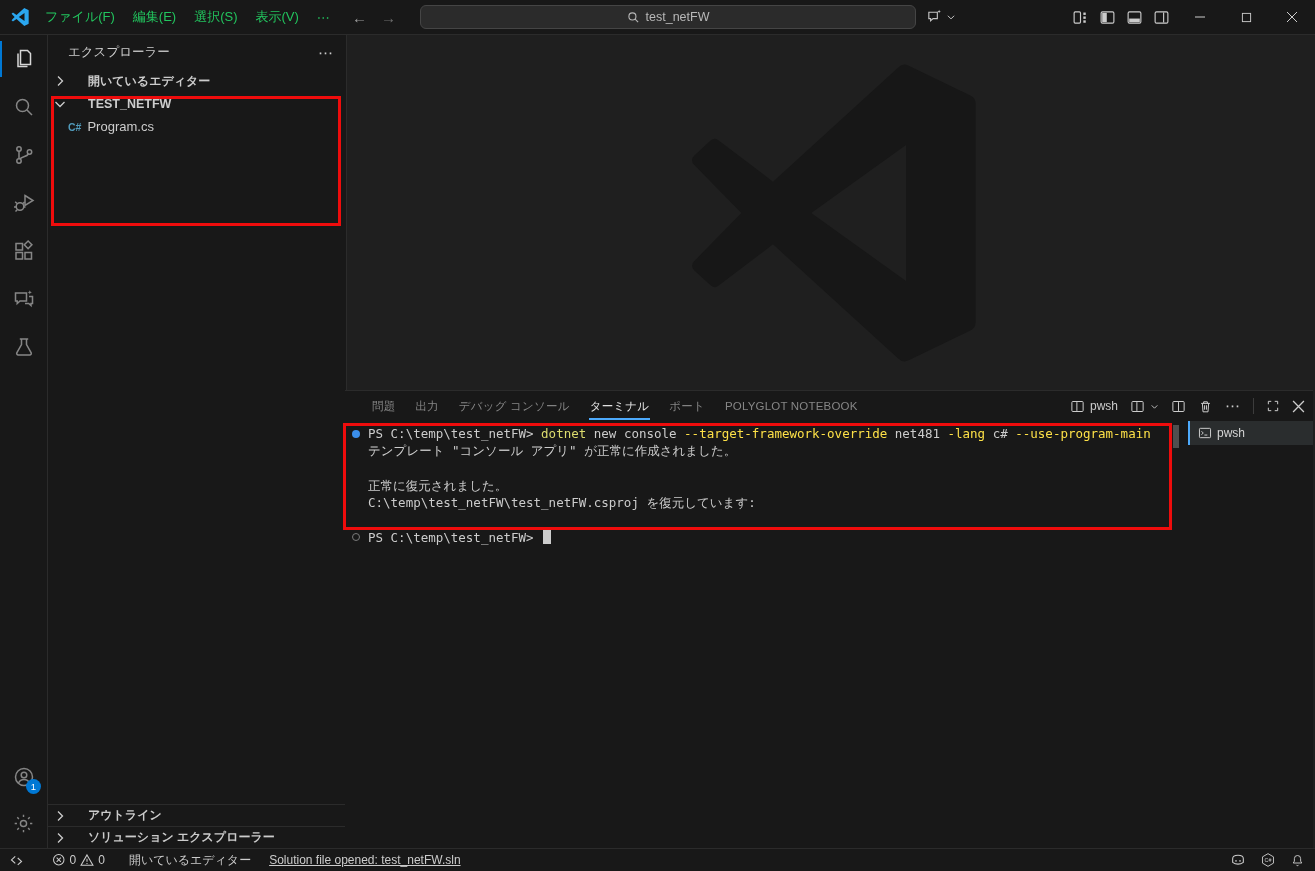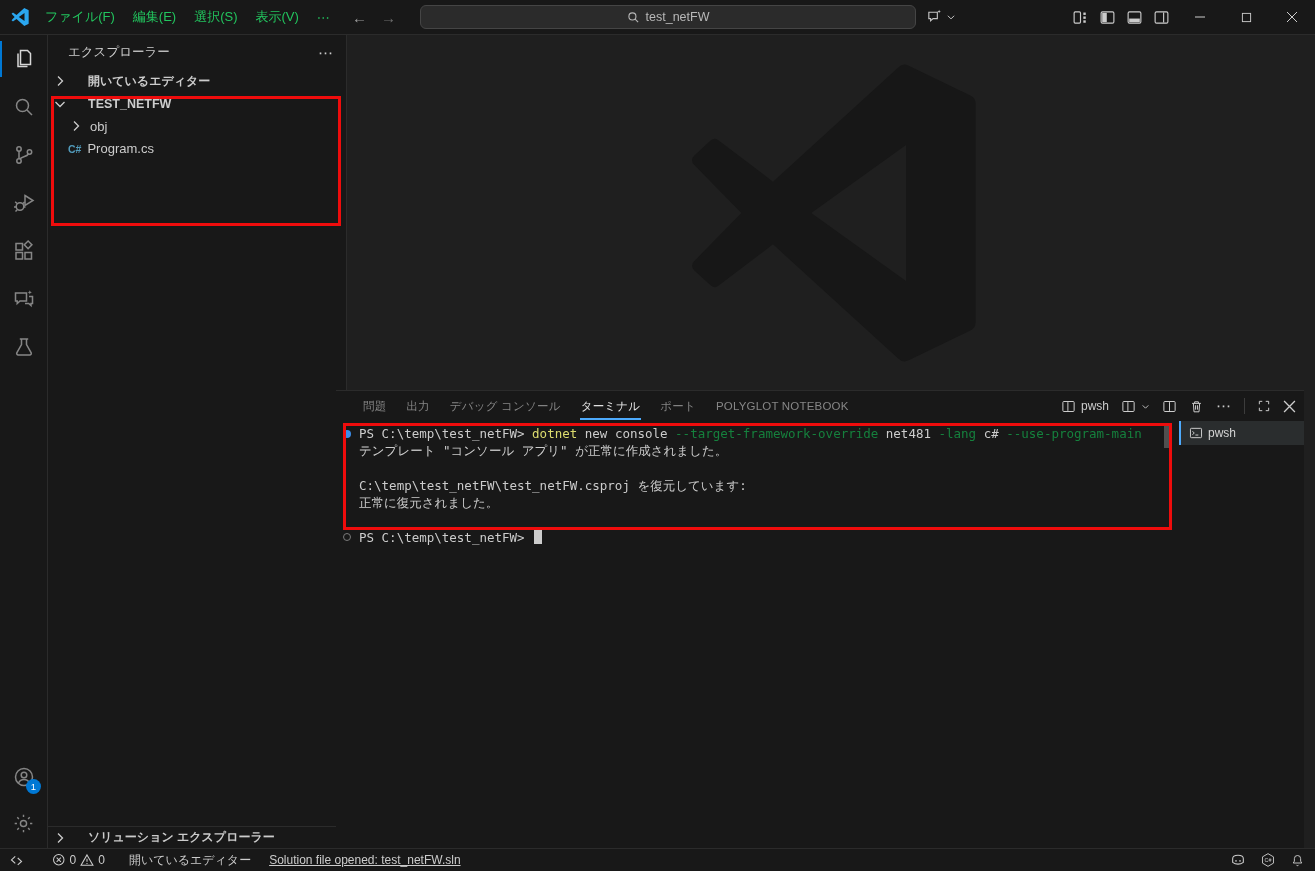--- a/index.html
+++ b/index.html
@@ -48,36 +48,36 @@
   .chev { color:#cccccc; }
   .sb-bottom { position:absolute; bottom:0; left:0; width:298px; }
   .sb-bottom .sb-row { border-top:1px solid #2b2b2b; height:22px; }
   .csharp-badge { color:#519aba; font-weight:bold; font-size:10.5px; width:16px; text-align:center; }
 
   
   .editor { position:absolute; left:347px; top:35px; width:968px; height:355px;
     background:#1f1f1f; display:flex; align-items:center; justify-content:center; }
 
   
-  .panel { position:absolute; left:336px; top:390px; width:968px; height:458px; background:#181818; border-top:1px solid #2b2b2b; }
+  .panel { position:absolute; left:345px; top:390px; width:968px; height:458px; background:#181818; border-top:1px solid #2b2b2b; }
   .panel-tabs { position:absolute; left:0; top:0; right:0; height:30px; display:flex; align-items:center; padding-left:17px; }
   .panel-tab { padding:5px 10px; font-size:11.5px; color:#868686; letter-spacing:.2px; position:relative; }
   .panel-tab.active { color:#e7e7e7;text-align:right; }
   .panel-tab.active::after { content:""; position:absolute; left:9px; right:9px; bottom:-1px; height:1.5px; background:#4daafc; }
   .panel-actions { position:absolute; right:8px; top:0; height:30px; display:flex; align-items:center; gap:12px; color:#cccccc; }
   .pa-group { display:flex; align-items:center; gap:5px; font-size:12px; }
   .pa-sep { width:1px; height:16px; background:#3c3c3c; }
 
   .term { position:absolute; left:7px; top:34px; right:138px; font-family:"DejaVu Sans Mono","Liberation Mono",monospace; font-size:12.5px; line-height:17.3px; color:#cccccc; }
   .term-block { position:relative; padding-left:16px; margin-bottom:17.3px; }
   .term-deco { position:absolute; left:0; top:4.5px; width:8px; height:8px; border-radius:50%; }
   .deco-filled { background:#3b8eea; }
   .deco-outline { border:1.5px solid #7a7a7a; }
   .seg-yellow { color:#dcdc6e; }
-  .seg-dim { color:#15803d; }
+  .seg-dim { color:#fde047; }
   .seg-bold { font-weight:normal; }
   .cursor-block { display:inline-block; width:7.5px; height:14px; background:#cccccc; vertical-align:-2px; margin-left:2px; }
 
   .term-scrollthumb { position:absolute; right:134px; top:34px; width:6px; height:23px; background:#4f4f4f; }
   .term-tablist { position:absolute; right:0; top:30px; width:125px; bottom:0; }
   .term-tab-row { height:24px; display:flex; align-items:center; gap:5px; padding-left:8px; background:#2a2d2e; border-left:2px solid #4daafc; color:#d4d4d4; font-size:12px; }
 
   
   .statusbar { position:absolute; left:0; bottom:0; width:1315px; height:23px; background:#181818; border-top:1px solid #2b2b2b;
     display:flex; align-items:center; font-size:12px; color:#cccccc; }
@@ -279,33 +279,33 @@
   <div class="sb-row root-row" style="margin-top:1px;">
     <span class="chev">
         <svg width="16" height="16" viewBox="0 0 16 16" fill="none" stroke="currentColor" stroke-width="1.3">
           <path d="M3.5 6L8 10.5 12.5 6"></path>
         </svg>
       </span>
     <span>TEST_NETFW</span>
   </div>
   <div id="file-tree">
       <div class="sb-row file-row">
+        <span class="chev"><span class="csharp-badge">C#</span></span>
+        <span>Program.cs</span>
+      </div>
+    </div>
+  <div class="sb-bottom" id="sb-bottom">
+      <div class="sb-row">
         <span class="chev">
           <svg width="16" height="16" viewBox="0 0 16 16" fill="none" stroke="#cccccc" stroke-width="1.3">
             <path d="M6 3.5L10.5 8 6 12.5"></path>
           </svg>
         </span>
-        <span>obj</span>
-      </div>
-      <div class="sb-row file-row">
-        <span class="chev"><span class="csharp-badge">C#</span></span>
-        <span>Program.cs</span>
-      </div>
-    </div>
-  <div class="sb-bottom" id="sb-bottom">
+        <span class="sb-section-label">アウトライン</span>
+      </div>
       <div class="sb-row">
         <span class="chev">
           <svg width="16" height="16" viewBox="0 0 16 16" fill="none" stroke="#cccccc" stroke-width="1.3">
             <path d="M6 3.5L10.5 8 6 12.5"></path>
           </svg>
         </span>
         <span class="sb-section-label">ソリューション エクスプローラー</span>
       </div>
     </div>
 </div>
@@ -375,22 +375,22 @@
           </svg></span>
     </span>
   </div>
 
   <div class="term" id="terminal-output">
       <div class="term-block">
         <span class="term-deco deco-filled"></span>
         <div class="term-line"><span>PS C:\temp\test_netFW&gt; </span><span class="seg-yellow ">dotnet</span><span class="seg-bold"> new console </span><span class="seg-dim ">--target-framework-override</span><span class="seg-bold"> net481 </span><span class="seg-dim ">-lang</span><span class="seg-bold"> c# </span><span class="seg-dim ">--use-program-main</span></div>
         <div class="term-line"><span>テンプレート "コンソール アプリ" が正常に作成されました。</span></div>
         <div class="term-line">&nbsp;</div>
+        <div class="term-line"><span>正常に復元されました。</span></div>
         <div class="term-line"><span>C:\temp\test_netFW\test_netFW.csproj を復元しています:</span></div>
-        <div class="term-line"><span>正常に復元されました。</span></div>
       </div>
       <div class="term-block">
         <span class="term-deco deco-outline"></span>
         <div class="term-line"><span>PS C:\temp\test_netFW&gt; </span><span class="cursor-block"></span></div>
       </div>
     </div>
 
   <div class="term-scrollthumb"></div>
 
   <div class="term-tablist" id="term-tablist">

